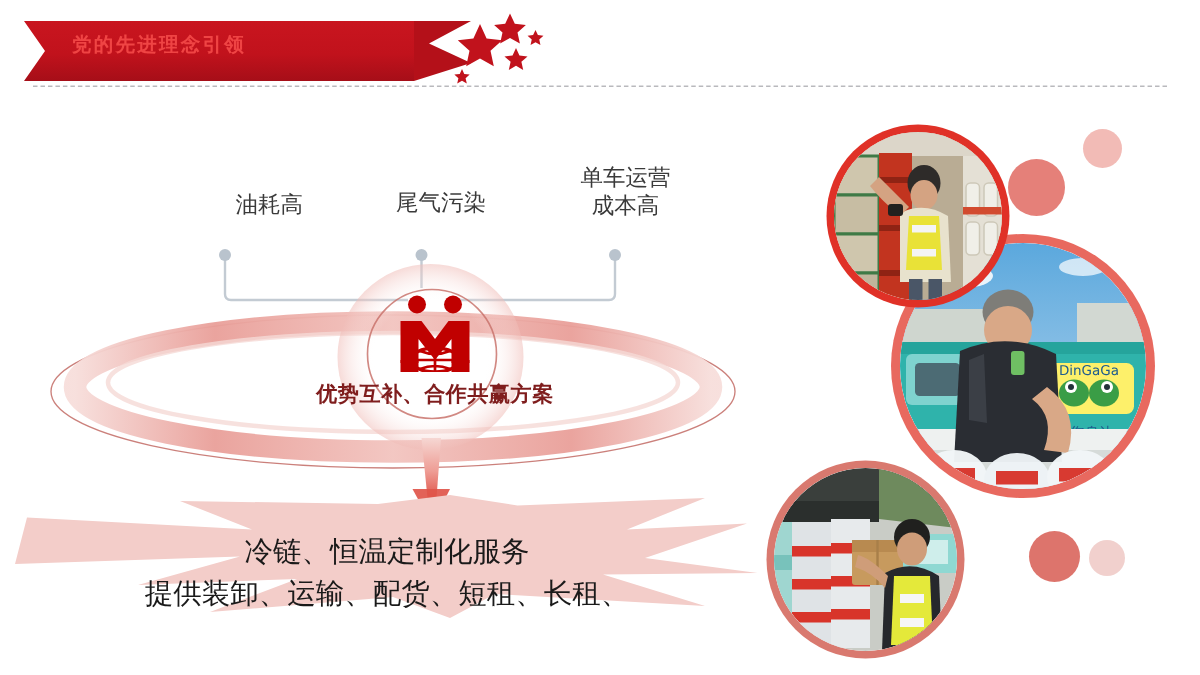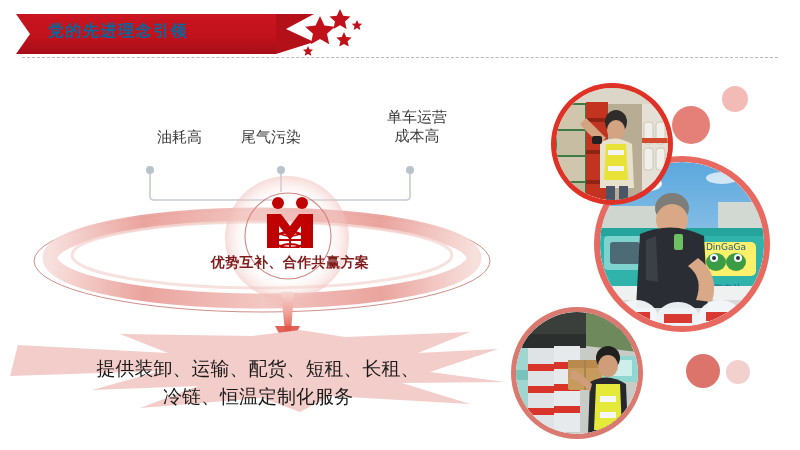--- a/index.html
+++ b/index.html
@@ -10,41 +10,41 @@
     overflow:hidden;
     position:relative;
   }
   .stage{position:absolute;left:0;top:0;width:800px;height:450px;overflow:hidden;}
 
   
   .ribbon-wrap{position:absolute;left:14px;top:12px;width:350px;height:42px;}
   .ribbon-svg{position:absolute;left:0;top:0;}
   .ribbon-title{
     position:absolute;left:34px;top:9px;
-    font-size:16px;font-weight:700;color:#0369a1;
+    font-size:13px;font-weight:700;color:#ef4444;
     letter-spacing:1.5px;
     font-family:"DejaVu Serif","Liberation Serif",serif;
     white-space:nowrap;
   }
   .dashed-rule{
     position:absolute;left:22px;top:57px;width:756px;height:0;
     border-top:1px dashed #b9b9bd;
   }
 
   
   .toplabel{
     position:absolute;
     font-size:15px;color:#3a3a3a;
     text-align:center;line-height:1.28;
     white-space:nowrap;
     font-weight:400;
   }
   .toplabel.l1{left:110px;top:127px;width:92px;text-align:right;}
-  .toplabel.l2{left:225px;top:127px;width:92px;}
-  .toplabel.l3{left:368px;top:109px;width:98px;font-family:Liberation Mono, monospace;}
+  .toplabel.l2{left:248px;top:127px;width:92px;font-family:Liberation Mono, monospace;}
+  .toplabel.l3{left:368px;top:109px;width:98px;}
 
   
   .connectors{position:absolute;left:0;top:0;}
 
   
   .ellipse-layer{position:absolute;left:0;top:0;}
 
   .core-icon{position:absolute;left:261px;top:196px;width:58px;height:52px;}
 
   .core-text{
@@ -182,22 +182,22 @@
 
   <div class="core-text">优势互补、合作共赢方案</div>
 
   <svg class="burst-layer" width="800" height="450">
     <polygon fill="#f3cdc9" points="
       18,345 168,353 120,334 252,336 300,330 345,337 470,332 418,353 498,349 430,372
       505,382 402,383 470,404 330,396 300,412 262,398 140,408 198,386 92,390 160,371 10,376"></polygon>
   </svg>
 
   <div class="burst-text">
+    <div>冷链、恒温定制化服务</div>
     <div>提供装卸、运输、配货、短租、长租、</div>
-    <div>冷链、恒温定制化服务</div>
   </div>
 
   <div class="deco" style="left:672px;top:106px;width:38px;height:38px;background:#e06a62;opacity:.85;"></div>
   <div class="deco" style="left:722px;top:86px;width:26px;height:26px;background:#eda49e;opacity:.75;"></div>
   <div class="deco" style="left:686px;top:354px;width:34px;height:34px;background:#d9655c;opacity:.9;"></div>
   <div class="deco" style="left:726px;top:360px;width:24px;height:24px;background:#eec4c0;opacity:.8;"></div>
 
   <div class="photo p2 ring-b">
     <div class="inner">
       <svg class="scn" viewBox="0 0 164 164" preserveAspectRatio="xMidYMid slice">

